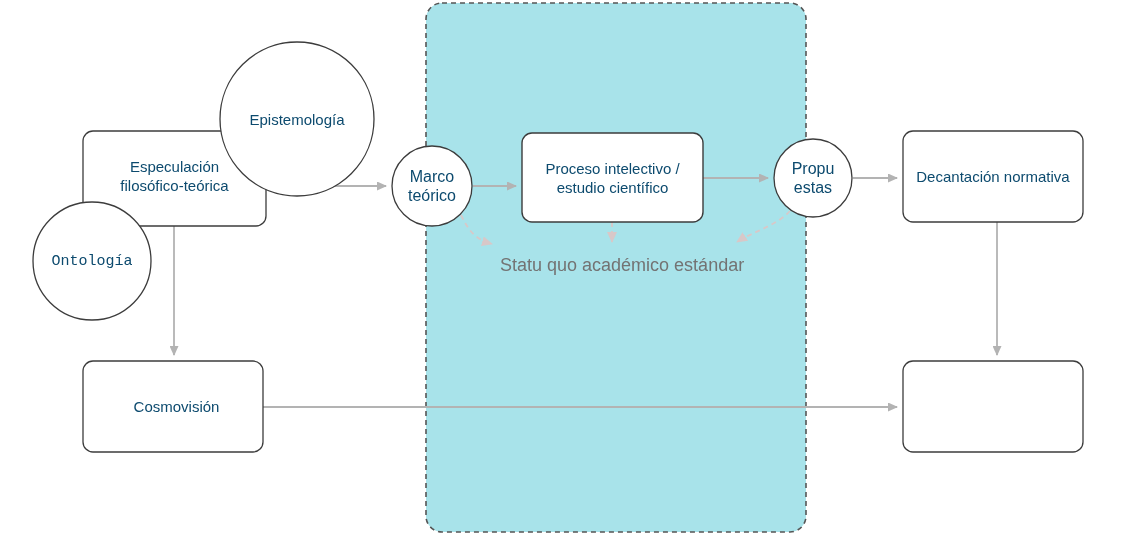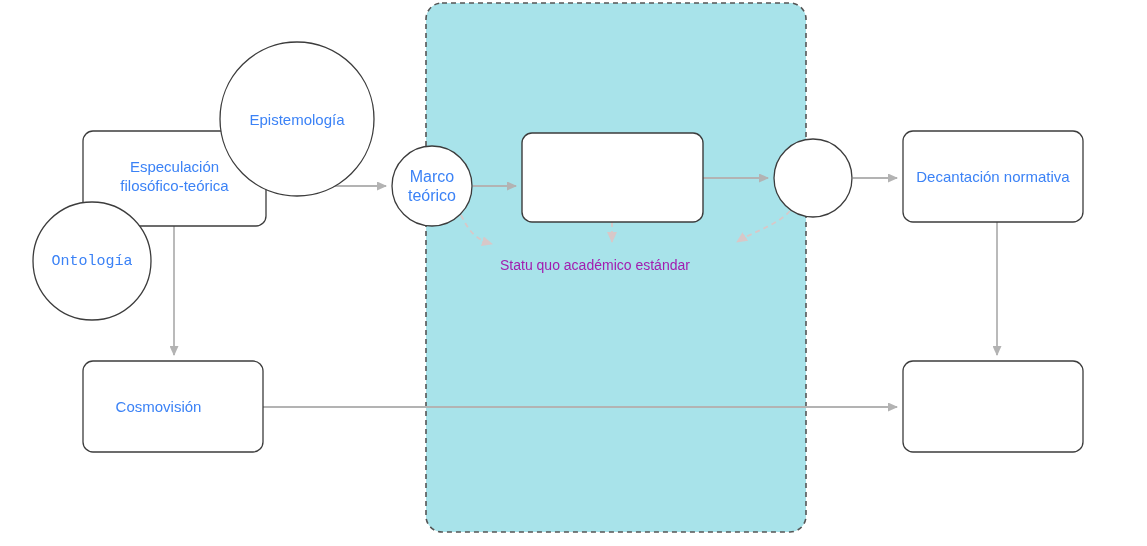--- a/index.html
+++ b/index.html
@@ -24,36 +24,36 @@
     top: 0;
     width: 1147px;
     height: 546px;
   }
   .node-label {
     position: absolute;
     display: flex;
     align-items: center;
     justify-content: center;
     text-align: center;
-    color: #3b82f6;
+    color: #0c4a6e;
     font-family: "Liberation Sans", sans-serif;
     font-size: 15px;
     line-height: 19px;
     pointer-events: none;
     white-space: pre-line;
   }
   .label-small {
     font-size: 16px;
     line-height: 19px;
   }
   .free-label {
     position: absolute;
-    color: #a21caf;
+    color: #737373;
     font-family: "Liberation Sans", sans-serif;
-    font-size: 14px;
+    font-size: 18px;
     line-height: 19px;
     text-align: left;
     white-space: nowrap;
   }
 </style>
 </head>
 <body>
 
 <div id="canvas">
 
@@ -113,22 +113,26 @@
   <div class="node-label" style="left:83px; top:131px; width:183px; height:89px;">Especulación
 filosófico-teórica</div>
 
   <div class="node-label" style="left:220px; top:42px; width:154px; height:154px;">Epistemología</div>
 
   <div class="node-label" style="left:33px; top:202px; width:118px; height:118px;font-family:Liberation Mono, monospace;">Ontología</div>
 
   <div class="node-label label-small" style="left:392px; top:146px; width:80px; height:80px;">Marco
 teórico</div>
 
+  <div class="node-label" style="left:522px; top:133px; width:181px; height:89px;">Proceso intelectivo /
+estudio científico</div>
 
+  <div class="node-label label-small" style="left:774px; top:139px; width:78px; height:78px;">Propu
+estas</div>
 
   <div class="node-label" style="left:903px; top:131px; width:180px; height:91px;">Decantación normativa</div>
 
-  <div class="node-label" style="left:83px; top:361px; width:151px; height:91px;">Cosmovisión</div>
+  <div class="node-label" style="left:101px; top:361px; width:151px; height:91px;">Cosmovisión</div>
 
 
   <div class="free-label" style="left:500px; top:256px;">Statu quo académico estándar</div>
 
 </div>
 
 </body></html>

